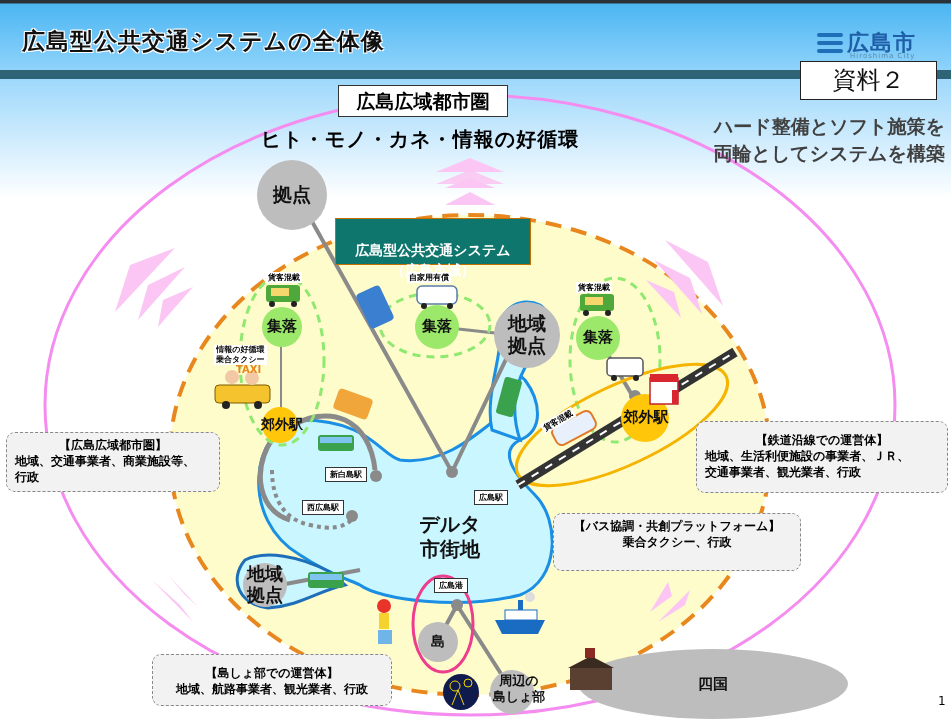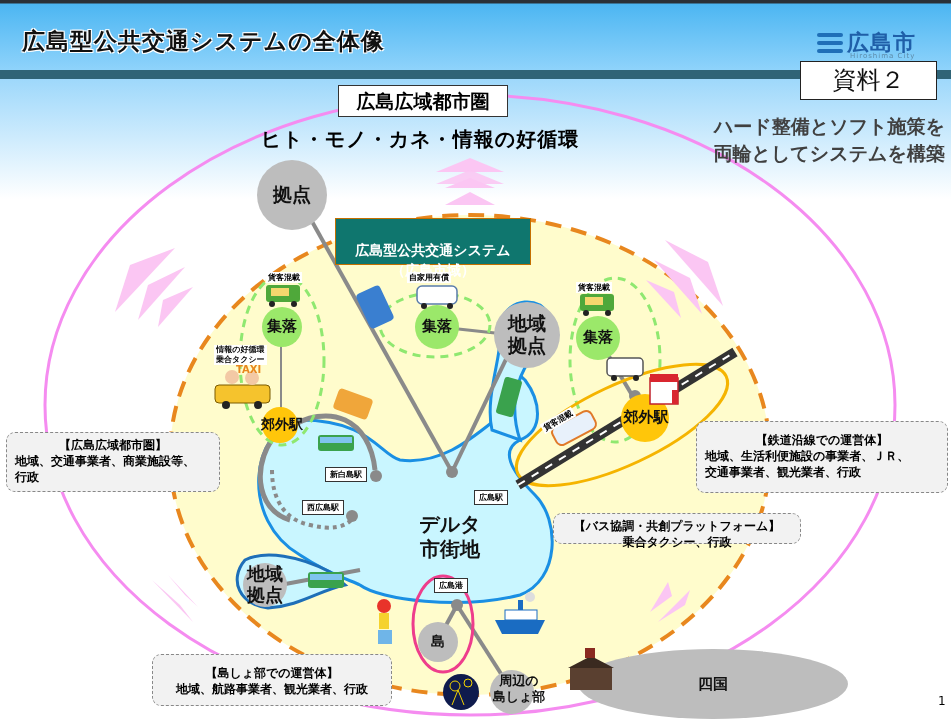--- a/index.html
+++ b/index.html
@@ -256,21 +256,21 @@
 <div class="callout" style="left:6px;top:432px;width:214px;height:60px;">
   <div class="head">【広島広域都市圏】</div>
   <div>地域、交通事業者、商業施設等、</div>
   <div>行政</div>
 </div>
 <div class="callout" style="left:696px;top:421px;width:252px;height:72px;padding-top:10px;">
   <div class="head">【鉄道沿線での運営体】</div>
   <div>地域、生活利便施設の事業者、ＪＲ、</div>
   <div>交通事業者、観光業者、行政</div>
 </div>
-<div class="callout" style="left:553px;top:513px;width:248px;height:31px;text-align:center;">
+<div class="callout" style="left:553px;top:513px;width:248px;height:58px;text-align:center;">
   <div class="head">【バス協調・共創プラットフォーム】</div>
   <div>乗合タクシー、行政</div>
 </div>
 <div class="callout" style="left:152px;top:654px;width:240px;height:52px;padding-top:10px;text-align:center;">
   <div class="head">【島しょ部での運営体】</div>
   <div>地域、航路事業者、観光業者、行政</div>
 </div>
 
 <div class="page-num">1</div>
 

